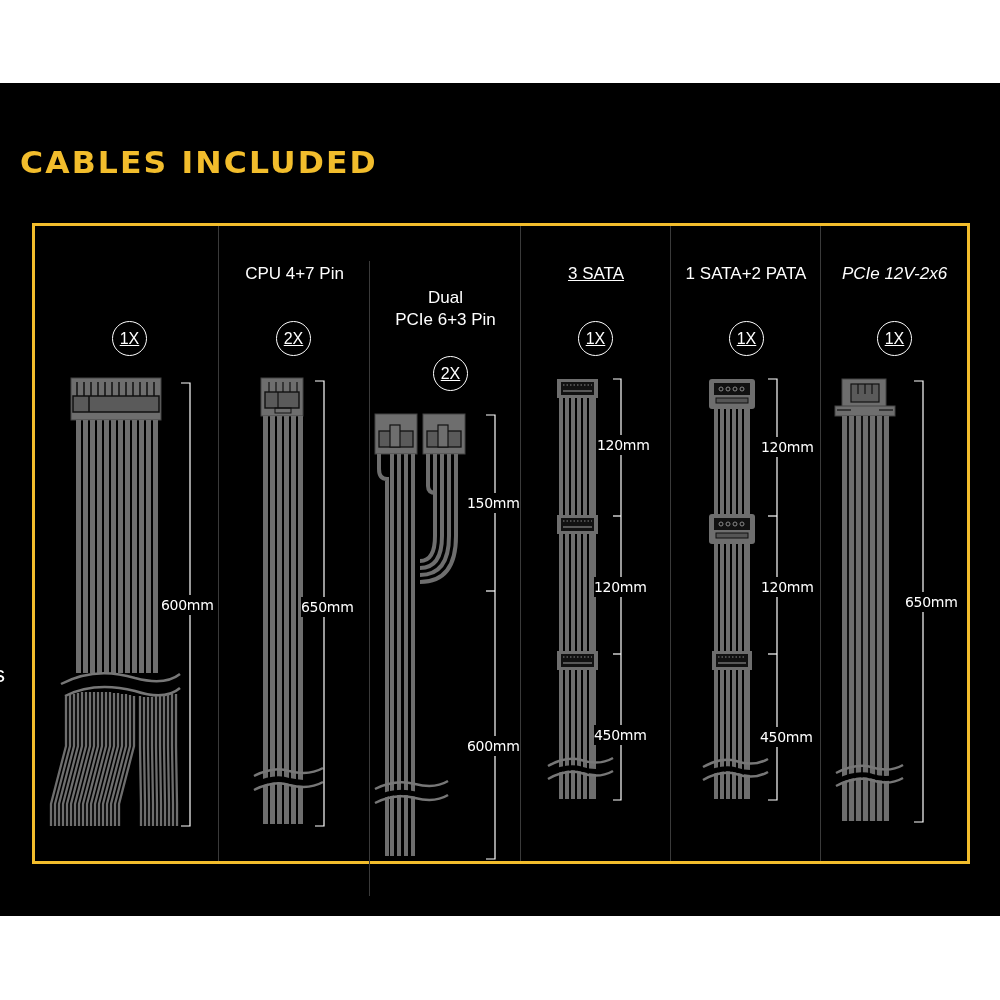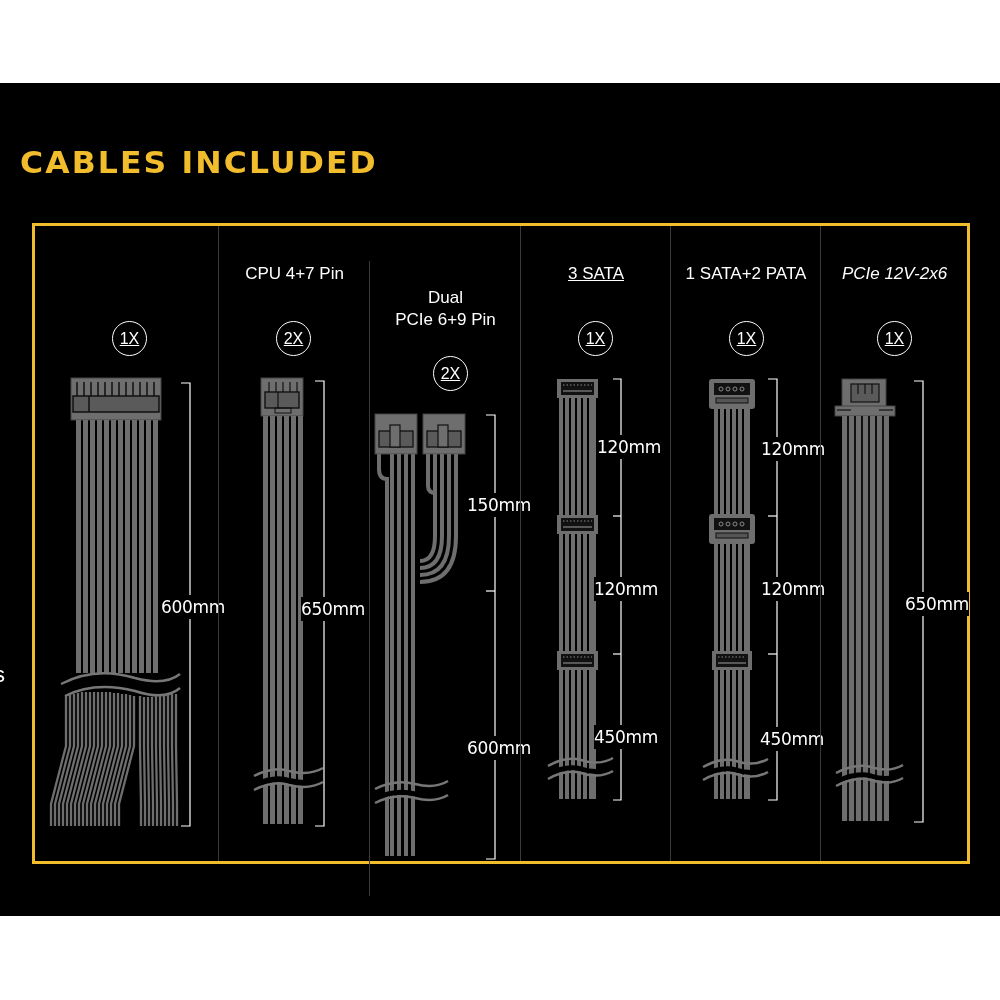--- a/index.html
+++ b/index.html
@@ -5,21 +5,21 @@
   html, body { margin:0; padding:0; background:#ffffff; }
   body { width:1000px; height:1000px; position:relative; overflow:hidden; font-family:"Liberation Sans", sans-serif; }
   .panel { position:absolute; left:0; top:83px; width:1000px; height:833px; background:#000000; }
   .title { position:absolute; left:20px; top:143px; font-family:"DejaVu Sans", sans-serif; font-weight:bold; font-size:30px; letter-spacing:2px; color:#f2bd2c; transform:scaleX(1.05); transform-origin:left; line-height:40px; }
   .edge-glyph { position:absolute; left:-6px; top:662px; color:#ffffff; font-size:22px; font-family:"Liberation Sans", sans-serif; }
   .box { position:absolute; left:32px; top:223px; width:932px; height:635px; border:3px solid #f2bd2c; }
   .col { position:absolute; top:0; height:635px; border-left:1px solid #3a3a3a; }
   .col.first { border-left:none; }
   .col-label { position:absolute; left:0; width:100%; text-align:center; color:#ffffff; font-size:17px; line-height:22px; }
   .qty { position:absolute; width:33px; height:33px; border:1.5px solid #ffffff; border-radius:50%; color:#ffffff; font-size:16px; line-height:33px; text-align:center; box-sizing:content-box;text-decoration:underline; }
-  .len { position:absolute; color:#ffffff; font-size:17px; font-family:"DejaVu Sans", sans-serif; letter-spacing:-0.3px; background:#000; padding:2px 0; }
+  .len { position:absolute; color:#ffffff; font-size:14px; font-family:"DejaVu Sans", sans-serif; letter-spacing:-0.3px; background:#000; padding:2px 0; }
   svg { position:absolute; left:0; top:0; overflow:visible; }
 </style>
 </head>
 <body>
 
 <div class="panel"></div>
 <div class="title">CABLES INCLUDED</div>
 <div class="edge-glyph">s</div>
 
 <div class="box">
@@ -125,21 +125,21 @@
       <path d="M35 550 Q55 540 70 545 Q90 550 104 542" stroke="#777" stroke-width="2.5" fill="none"></path>
       <path d="M35 560 Q55 550 70 555 Q90 560 104 552" stroke="#000" stroke-width="6" fill="none"></path>
       <path d="M35 564 Q55 554 70 559 Q90 564 104 556" stroke="#777" stroke-width="2.5" fill="none"></path>
       <polyline points="96,155 105,155 105,600 96,600" fill="none" stroke="#ffffff" stroke-width="1.2"></polyline>
     </svg>
     <div class="len" style="left:82px; top:371px;">650mm</div>
   </div>
 
   <div class="col" style="left:334px; width:151px;margin-top:35px;">
     <div class="col-label" style="top:26px;">Dual</div>
-    <div class="col-label" style="top:48px;">PCIe 6+9 Pin</div>
+    <div class="col-label" style="top:48px;">PCIe 6+3 Pin</div>
     <div class="qty" style="left:63px; top:95px;">2X</div>
     <svg width="151" height="635">
 
       <rect x="5" y="153" width="42" height="40" fill="#6e6e6e" stroke="#444"></rect>
       <rect x="9" y="170" width="34" height="16" fill="#5a5a5a" stroke="#111" stroke-width="1.3"></rect>
       <rect x="20" y="164" width="10" height="22" fill="#6e6e6e" stroke="#111" stroke-width="1.2"></rect>
 
       <rect x="53" y="153" width="42" height="40" fill="#6e6e6e" stroke="#444"></rect>
       <rect x="57" y="170" width="34" height="16" fill="#5a5a5a" stroke="#111" stroke-width="1.3"></rect>
       <rect x="68" y="164" width="10" height="22" fill="#6e6e6e" stroke="#111" stroke-width="1.2"></rect>

